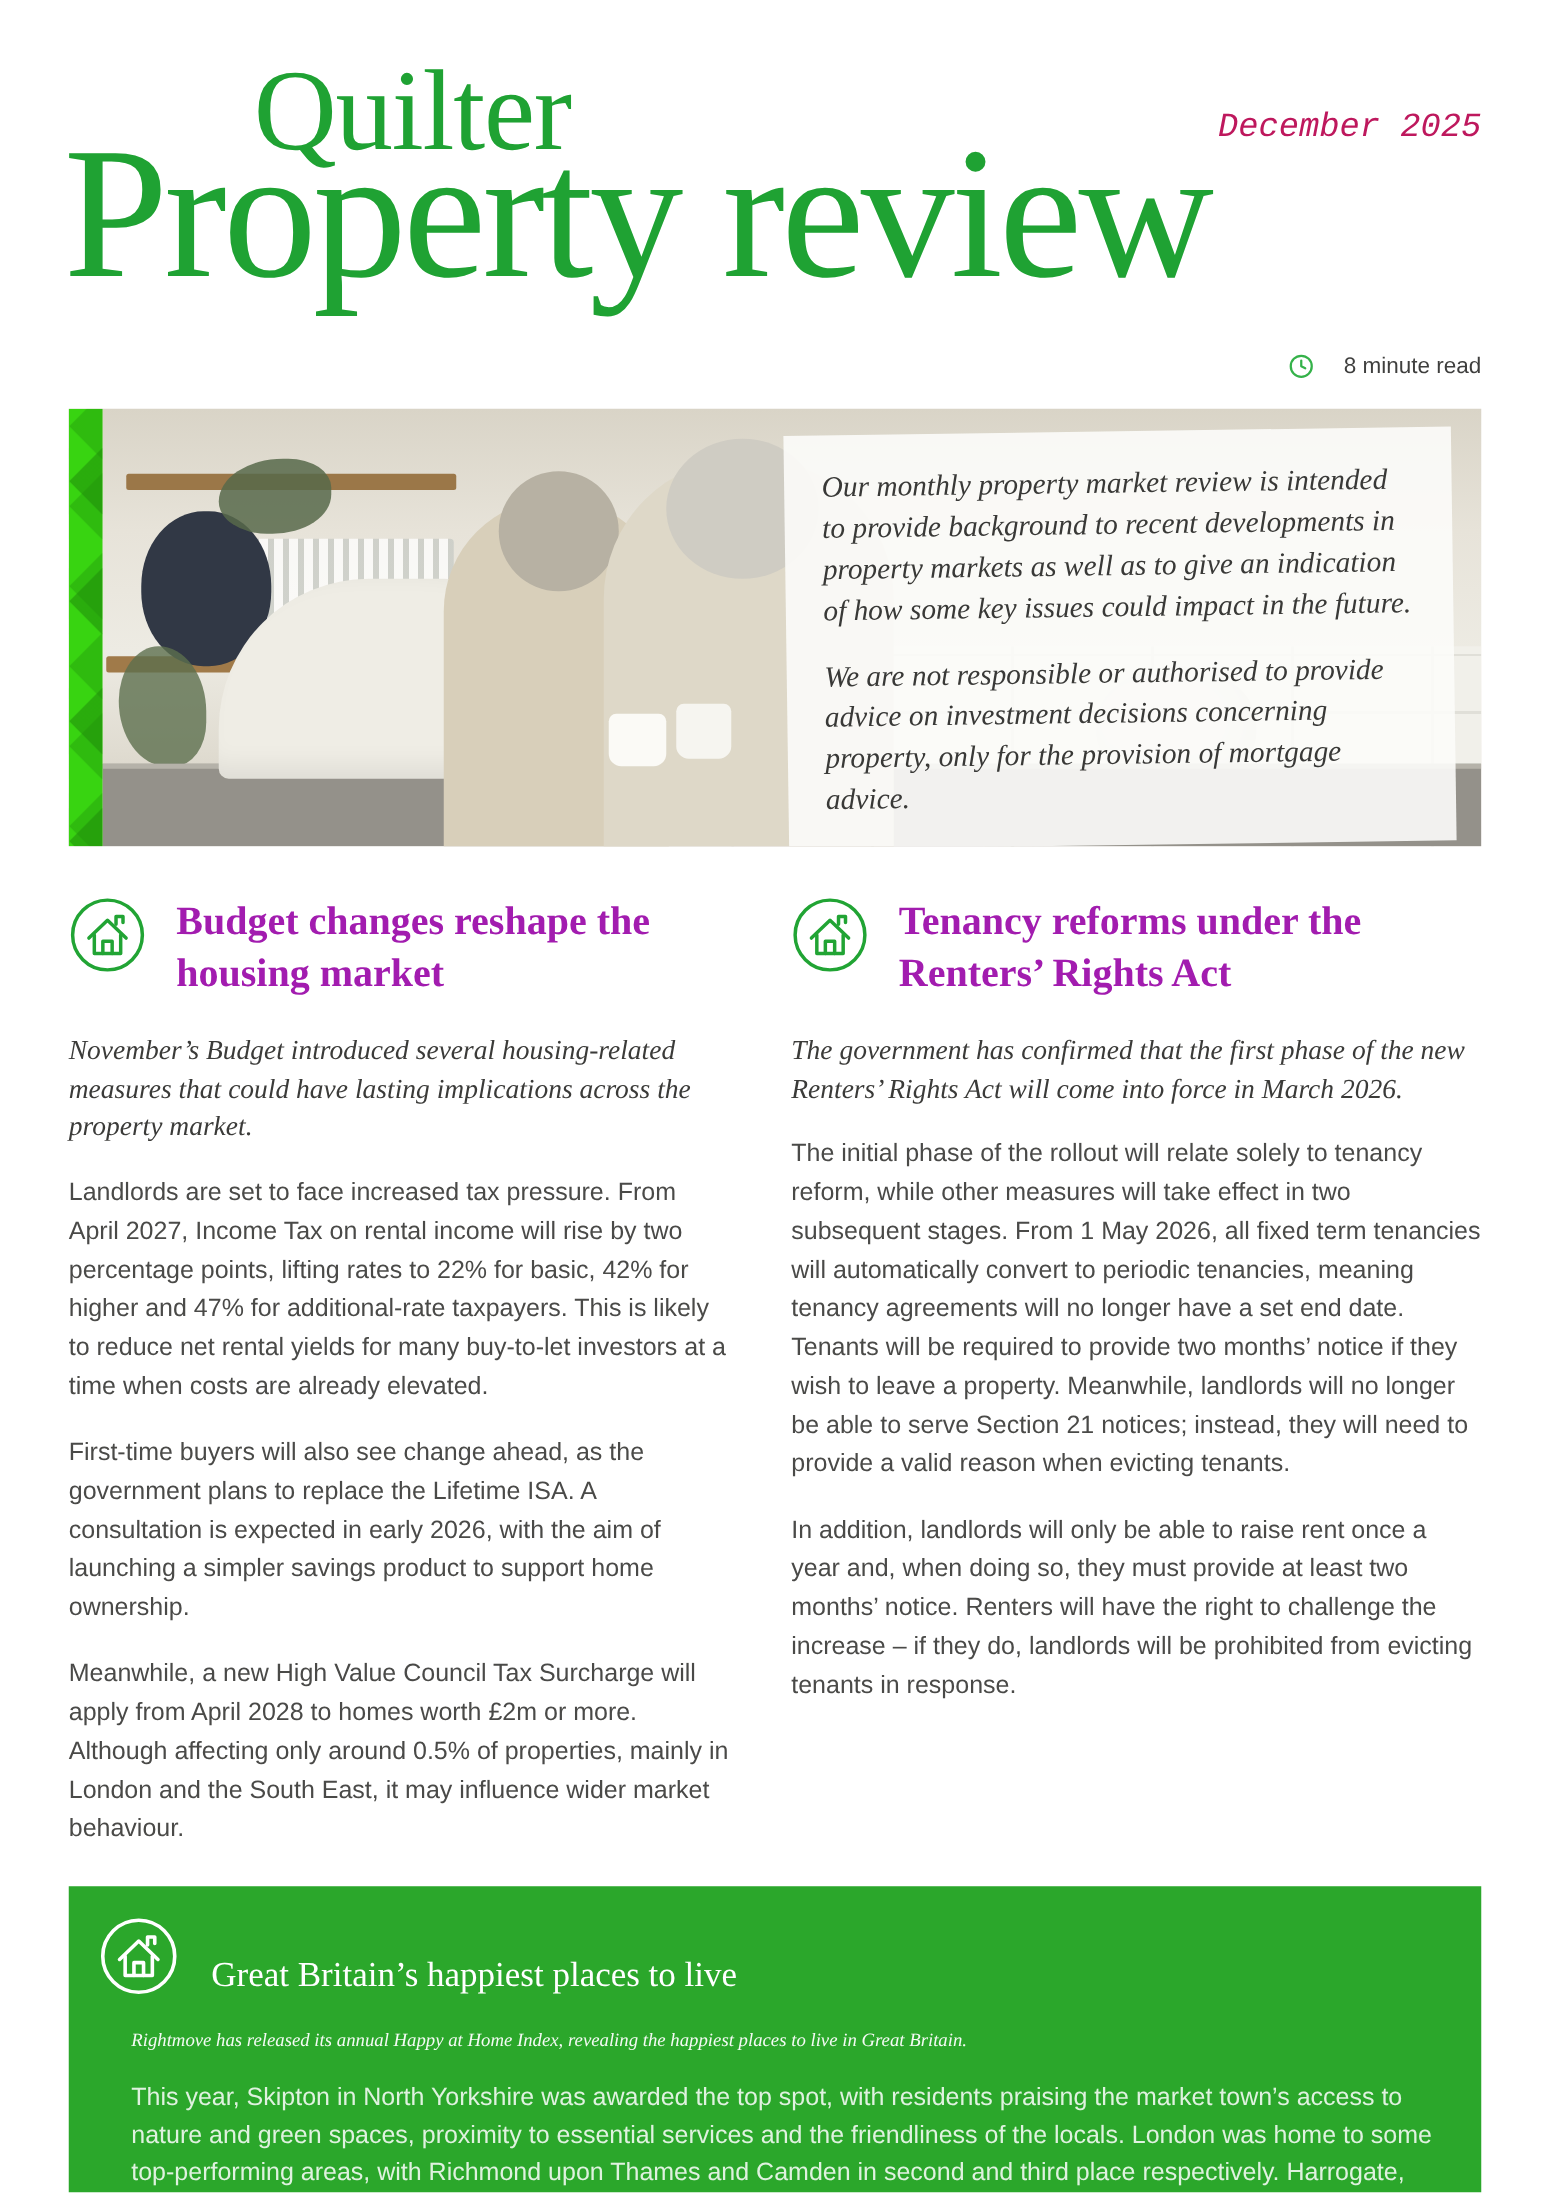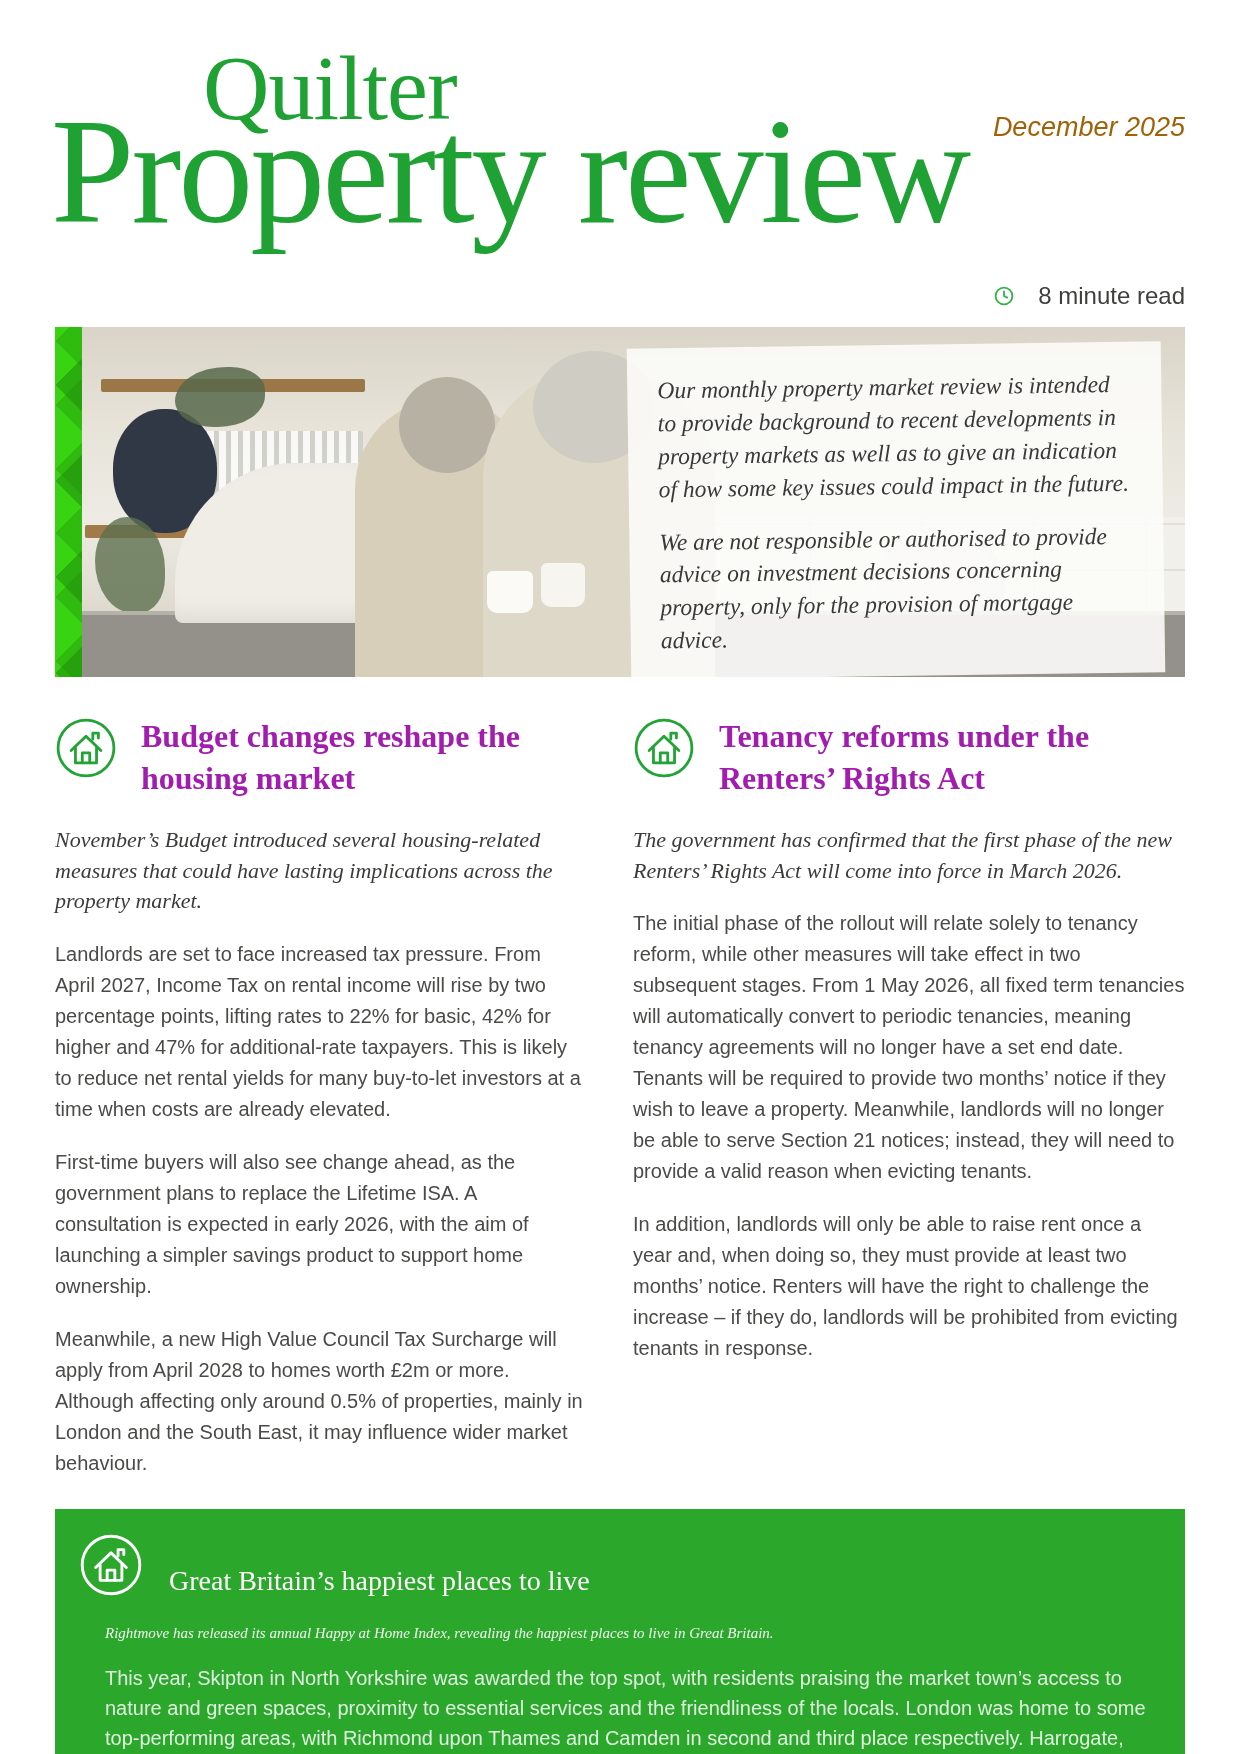--- a/index.html
+++ b/index.html
@@ -15,33 +15,33 @@
 
   
   .masthead{position:relative;height:327px;}
   .brand{
     position:absolute;left:148px;top:42px;
     font-family:"Liberation Serif",serif;
     font-size:92px;line-height:1;color:#1fa233;letter-spacing:-1px;
   }
   .issue-date{
     position:absolute;right:0;top:88px;
-    font-family:Liberation Sans, sans-serif;font-style:italic;
-    font-size:27px;color:#a16207;margin-top:24px;
+    font-family:Liberation Mono, monospace;font-style:italic;
+    font-size:27px;color:#be185d;
   }
   .page-title{
     position:absolute;left:-4px;top:96px;margin:0;
     font-family:"Liberation Serif",serif;font-weight:400;
     font-size:150px;line-height:1;color:#1fa233;letter-spacing:-3px;
     white-space:nowrap;
   }
   .read-time{
     position:absolute;right:0;top:282px;
     display:flex;align-items:center;gap:24px;
-    font-size:24px;color:#3f3f3e;
+    font-size:18px;color:#3f3f3e;
   }
 
   
   .hero{
     position:relative;height:350px;margin-top:0;
     background:linear-gradient(180deg,#d9d4c7 0%,#e7e3d9 28%,#edebe3 55%,#e0dcd1 78%,#cfcabd 100%);
     overflow:hidden;
   }
   .chevron-strip{
     position:absolute;left:0;top:0;width:27px;height:100%;

